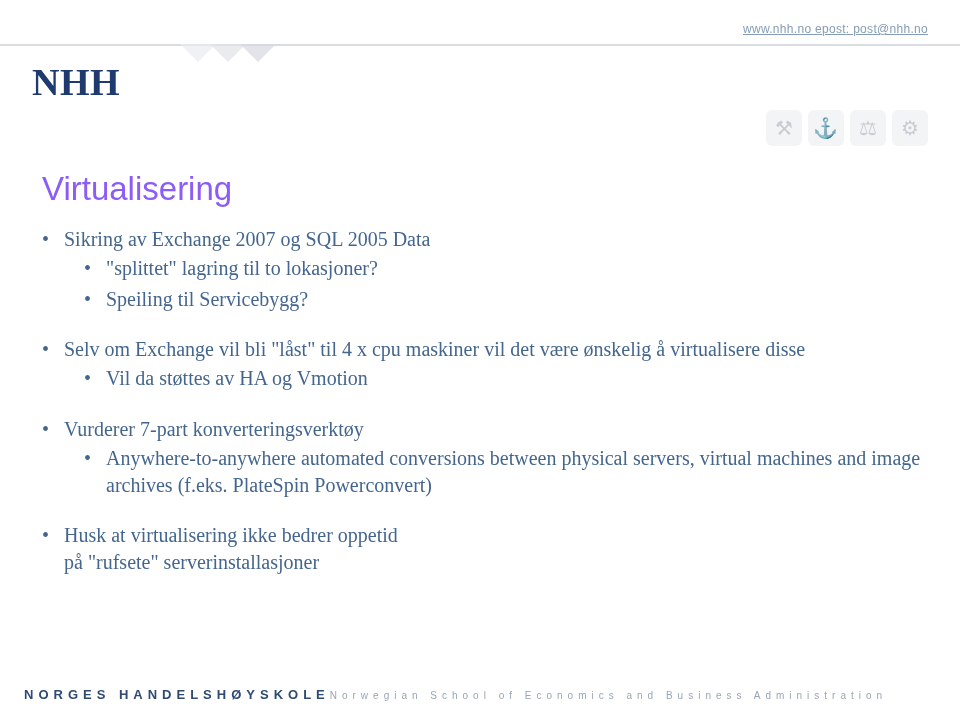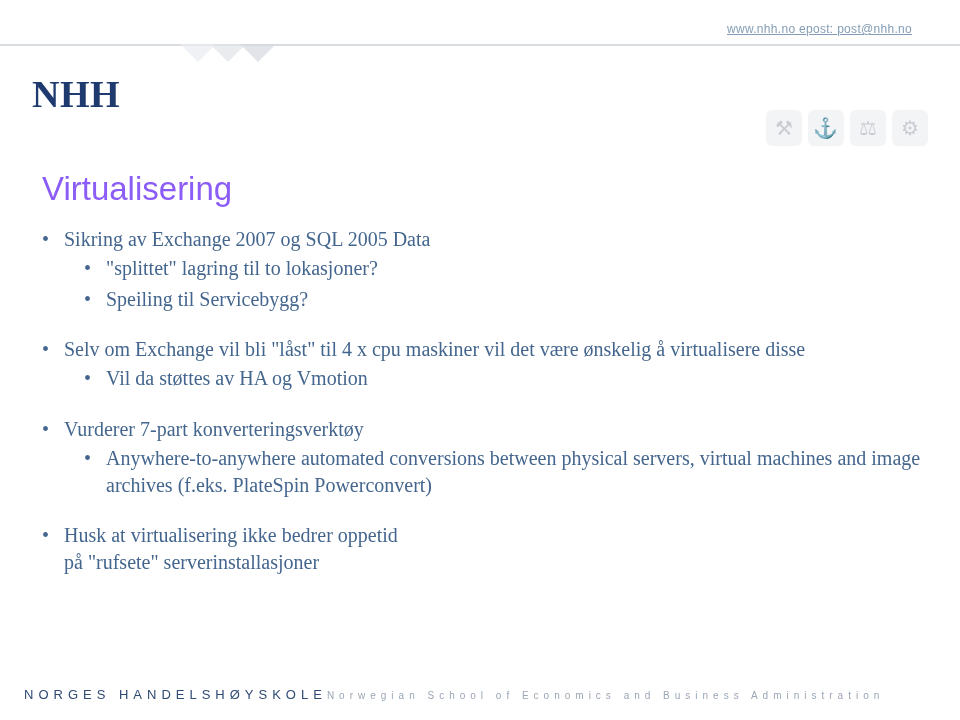--- a/index.html
+++ b/index.html
@@ -7,21 +7,21 @@
     width: 960px;
     height: 720px;
     background: #ffffff;
     font-family: Verdana, Geneva, sans-serif;
     position: relative;
     overflow: hidden;
   }
   .header-url {
     position: absolute;
     top: 22px;
-    right: 48px;
+    right: 32px;
     font-size: 12px;
     color: #849db5;
     text-decoration: underline;
     letter-spacing: 0.3px;
   }
   .header-line {
     position: absolute;
     top: 44px;
     left: 0;
     width: 960px;
@@ -30,21 +30,20 @@
   }
   .logo {
     position: absolute;
     top: 60px;
     left: 32px;
     font-family: "Times New Roman", serif;
     font-weight: bold;
     font-size: 38px;
     letter-spacing: 0.5px;
     color: #1e3a6e;
-    margin-top: 12px;
   }
   .decor-icons {
     position: absolute;
     top: 110px;
     right: 32px;
     display: flex;
     gap: 6px;
   }
   .decor-icons .ico {
     width: 36px;
@@ -109,21 +108,21 @@
     left: 0;
     width: 960px;
     padding: 0 24px;
     display: flex;
     align-items: baseline;
   }
   .footer-left {
     font-size: 13px;
     letter-spacing: 5px;
     color: #2f4a73;
-    font-weight: normal;
+    font-weight: bold;
     white-space: nowrap;
   }
   .footer-right {
     flex: 1;
     text-align: left;
     font-size: 10px;
     letter-spacing: 5px;
     color: #9aa6b4;
     white-space: nowrap;
   }

